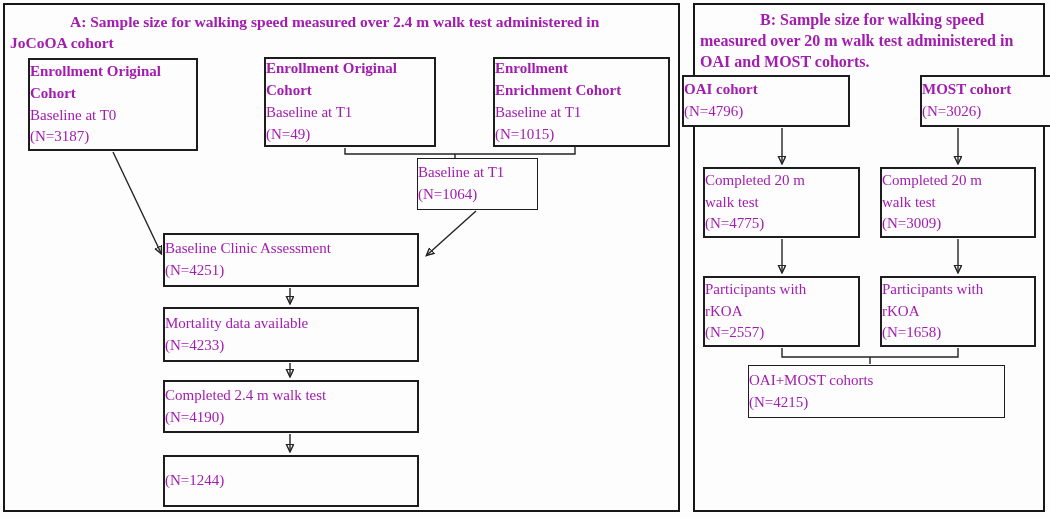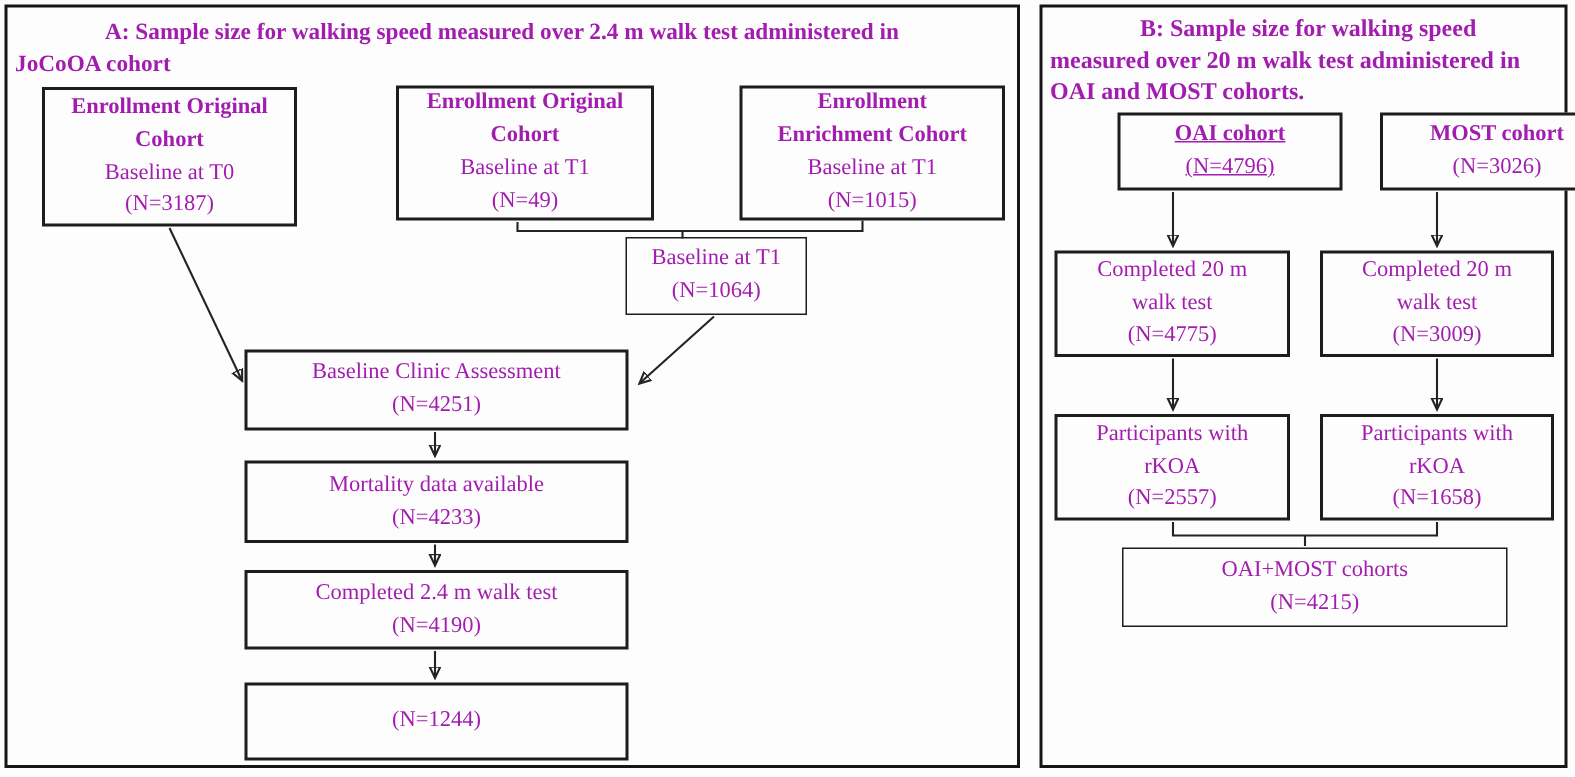--- a/index.html
+++ b/index.html
@@ -15,39 +15,39 @@
 
   .ptitle{position:absolute;font-weight:bold;}
   #title-a{left:10px;top:11px;width:665px;font-size:15.5px;line-height:1.38;}
   #title-b{left:700px;top:9px;width:342px;font-size:16px;line-height:1.32;}
   .tline{display:block;white-space:nowrap;}
   .tindent-a{padding-left:60px;}
   .tindent-b{padding-left:60px;}
 
   .fbox{
     position:absolute;border:2px solid #1d1d1d;background:#fdfdfd;
-    display:flex;flex-direction:column;justify-content:center;align-items:center;
+    display:flex;flex-direction:column;justify-content:center;align-items:flex-start;
     text-align:center;font-size:15px;line-height:1.46;
   }
   .fbox .ln{display:block;white-space:nowrap;}
   .b{font-weight:bold;}
   .thin{border-width:1.5px;}
 
   
   #a-box-enroll-t0   {left:28px;  top:58px;  width:170px; height:93px;}
   #a-box-enroll-t1   {left:264px; top:57px;  width:172px; height:90px;}
   #a-box-enrich-t1   {left:493px; top:57px;  width:177px; height:90px;}
   #a-box-baseline-t1 {left:417px; top:158px; width:121px; height:52px;}
   #a-box-clinic      {left:163px; top:233px; width:256px; height:54px;}
   #a-box-mortality   {left:163px; top:307px; width:256px; height:55px;}
   #a-box-walk        {left:163px; top:380px; width:256px; height:53px;}
   #a-box-rkoa        {left:163px; top:455px; width:256px; height:52px;}
 
   
-  #b-box-oai         {left:745px; top:75px;  width:150px; height:52px;text-decoration:underline;}
+  #b-box-oai         {left:682px; top:75px;  width:168px; height:52px;}
   #b-box-most        {left:880px; top:75px;  width:156px; height:52px;margin-left:40px;}
   #b-box-oai-walk    {left:703px; top:167px; width:157px; height:71px;}
   #b-box-most-walk   {left:880px; top:167px; width:156px; height:71px;}
   #b-box-oai-rkoa    {left:703px; top:276px; width:157px; height:71px;}
   #b-box-most-rkoa   {left:880px; top:276px; width:156px; height:71px;}
   #b-box-merged      {left:748px; top:365px; width:257px; height:53px;}
 
   #connectors{position:absolute;left:0;top:0;width:1050px;height:518px;pointer-events:none;}
   #connectors line, #connectors path{stroke:#232323;stroke-width:1.4;fill:none;}
 </style>

